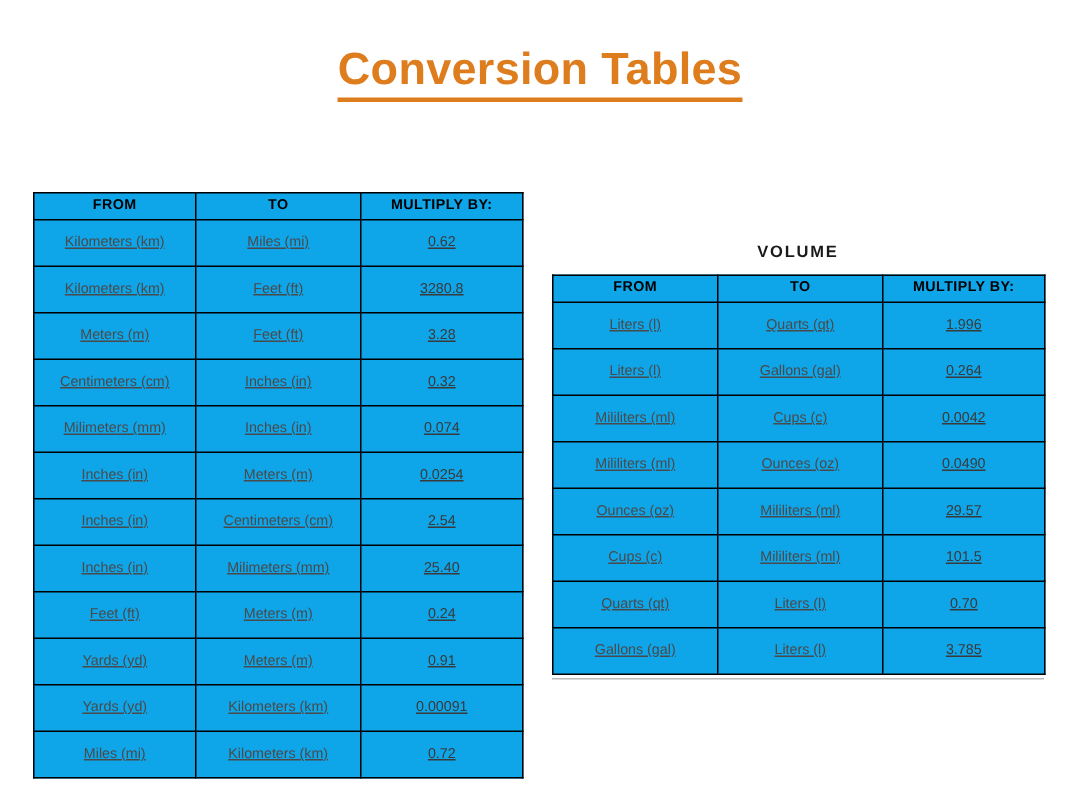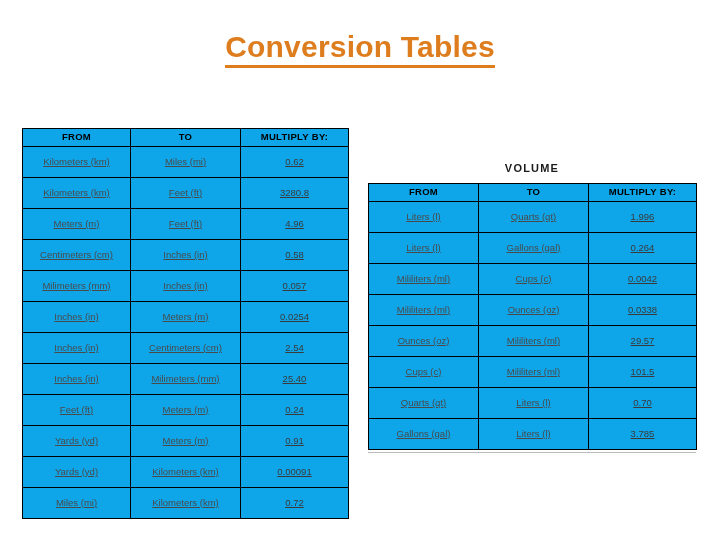--- a/index.html
+++ b/index.html
@@ -163,31 +163,31 @@
         <td class="val">0.62</td>
       </tr>
       <tr>
         <td>Kilometers (km)</td>
         <td>Feet (ft)</td>
         <td class="val">3280.8</td>
       </tr>
       <tr>
         <td>Meters (m)</td>
         <td>Feet (ft)</td>
-        <td class="val">4.96</td>
+        <td class="val">3.28</td>
       </tr>
       <tr>
         <td>Centimeters (cm)</td>
         <td>Inches (in)</td>
-        <td class="val">0.58</td>
+        <td class="val">0.32</td>
       </tr>
       <tr>
         <td>Milimeters (mm)</td>
         <td>Inches (in)</td>
-        <td class="val">0.057</td>
+        <td class="val">0.074</td>
       </tr>
       <tr>
         <td>Inches (in)</td>
         <td>Meters (m)</td>
         <td class="val">0.0254</td>
       </tr>
       <tr>
         <td>Inches (in)</td>
         <td>Centimeters (cm)</td>
         <td class="val">2.54</td>
@@ -247,21 +247,21 @@
         <td class="val">0.264</td>
       </tr>
       <tr>
         <td>Mililiters (ml)</td>
         <td>Cups (c)</td>
         <td class="val">0.0042</td>
       </tr>
       <tr>
         <td>Mililiters (ml)</td>
         <td>Ounces (oz)</td>
-        <td class="val">0.0338</td>
+        <td class="val">0.0490</td>
       </tr>
       <tr>
         <td>Ounces (oz)</td>
         <td>Mililiters (ml)</td>
         <td class="val">29.57</td>
       </tr>
       <tr>
         <td>Cups (c)</td>
         <td>Mililiters (ml)</td>
         <td class="val">101.5</td>

